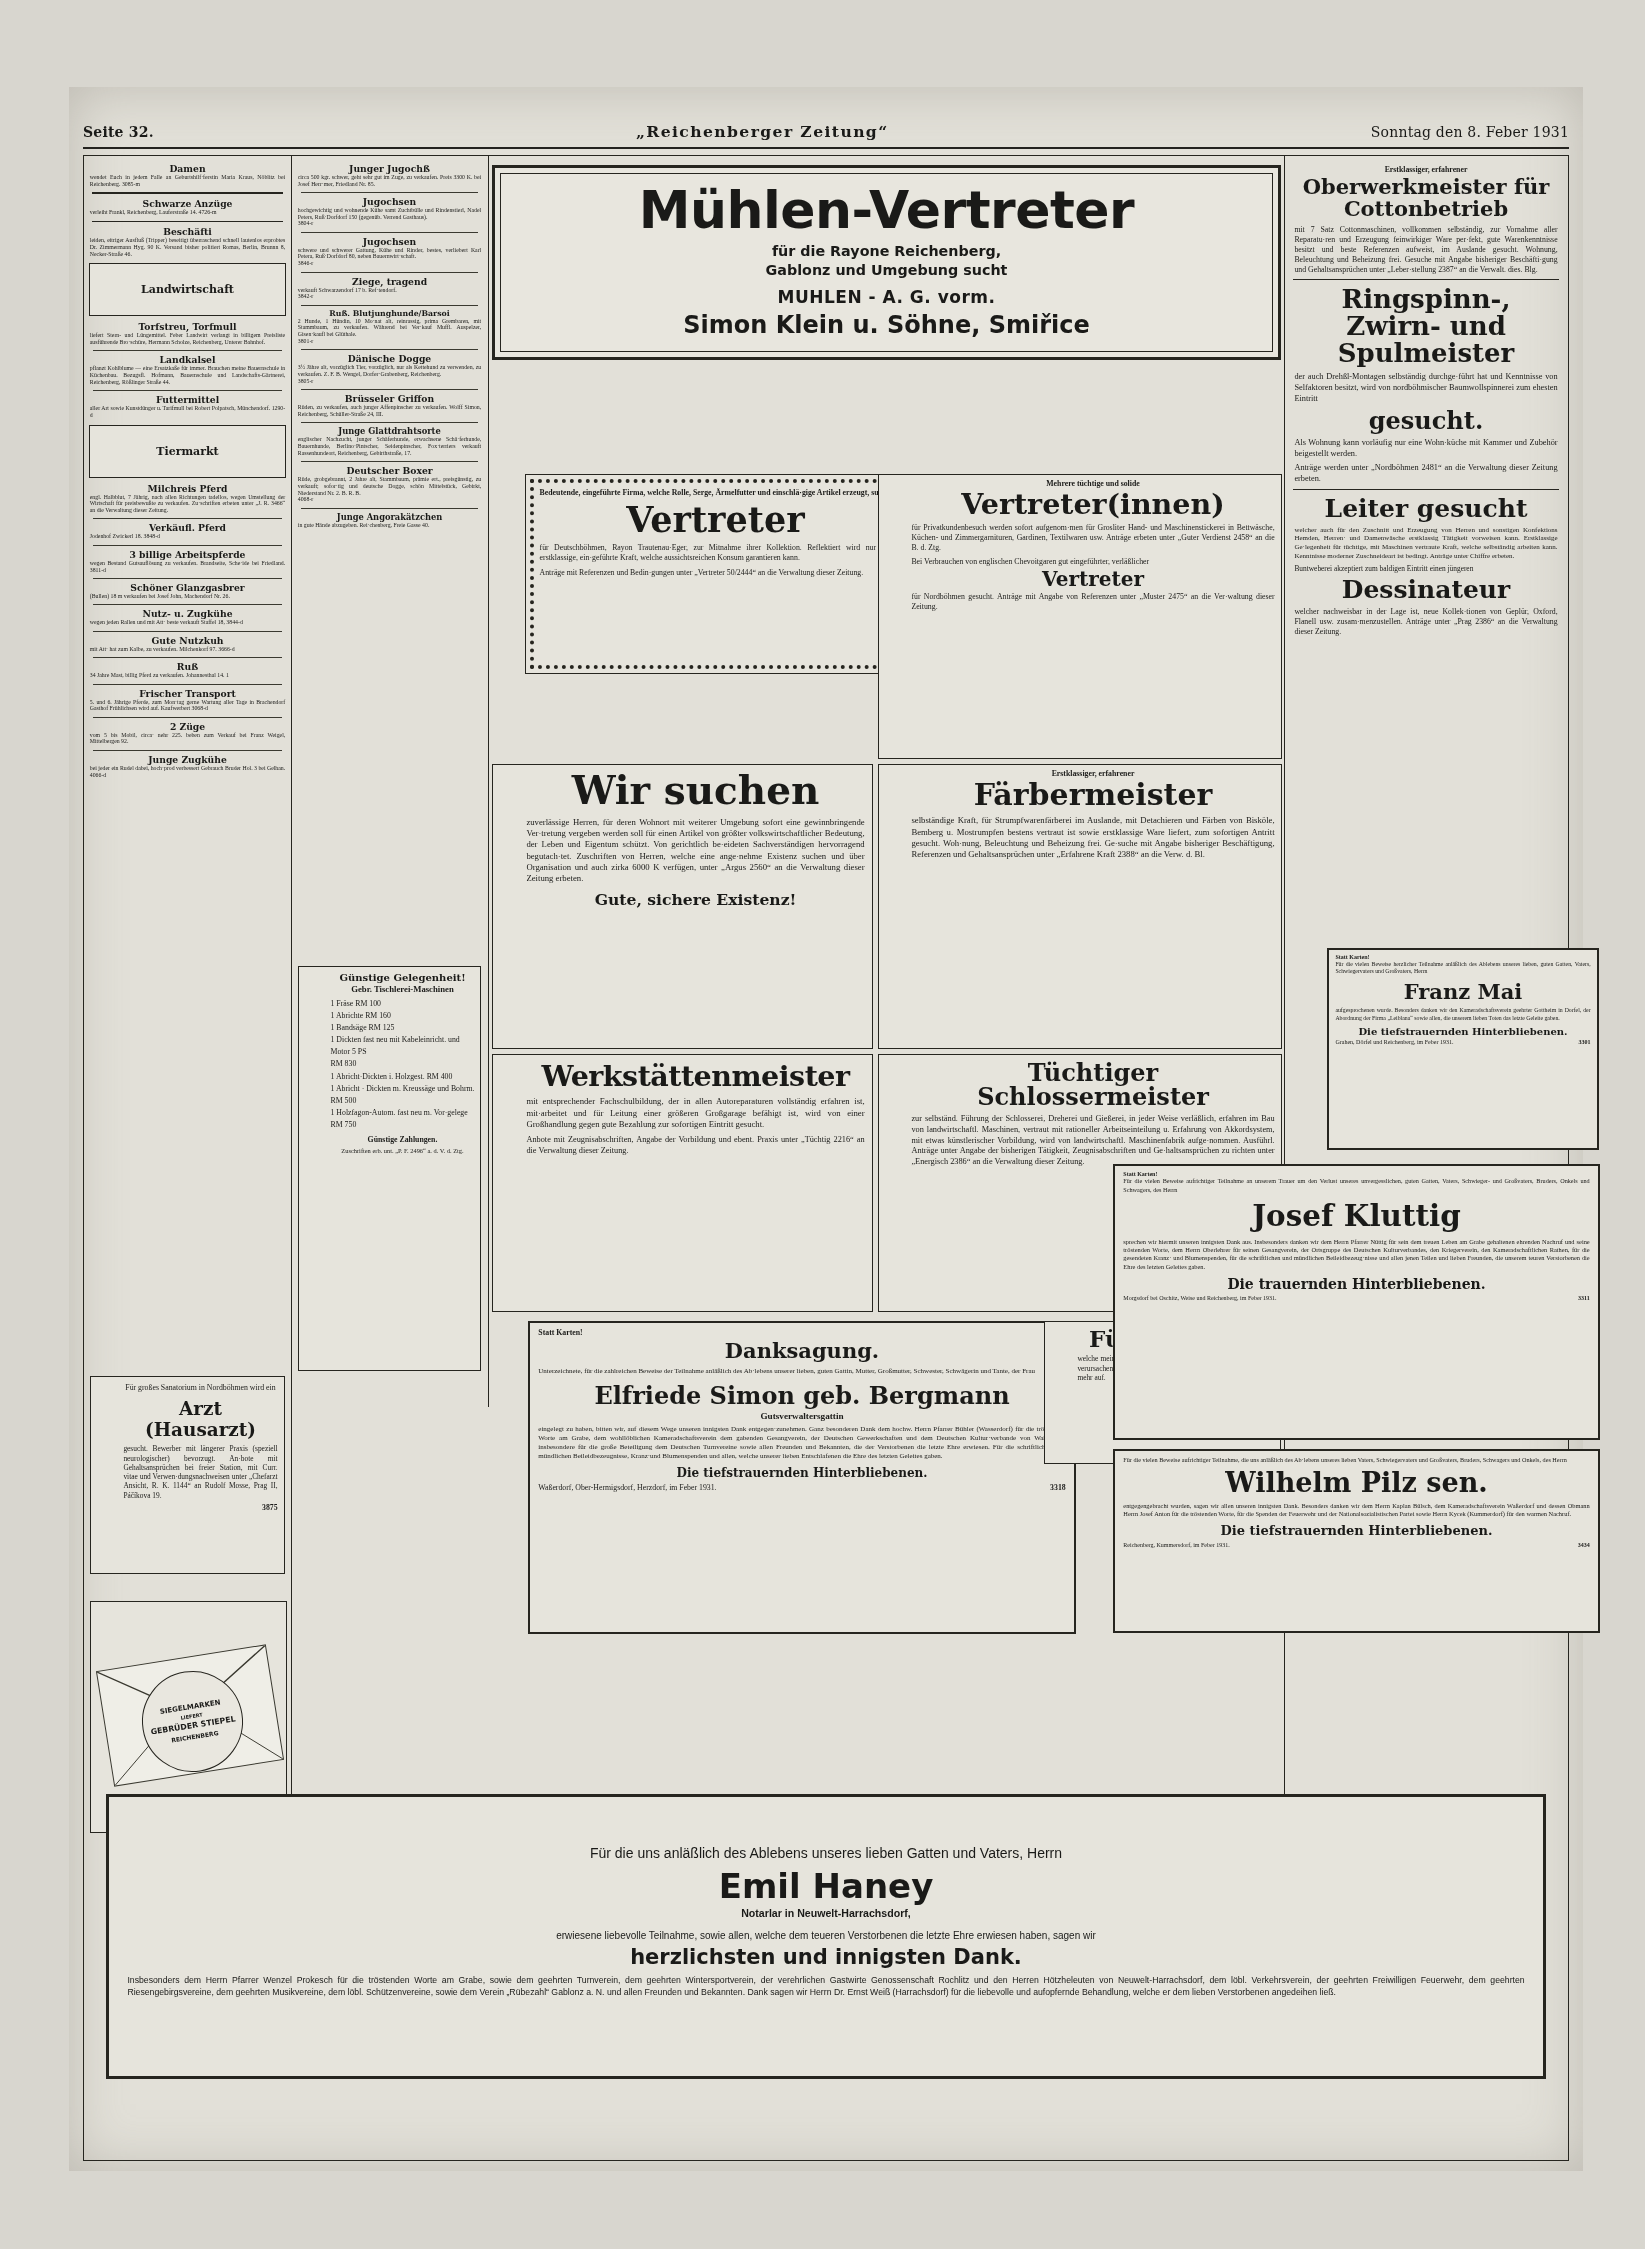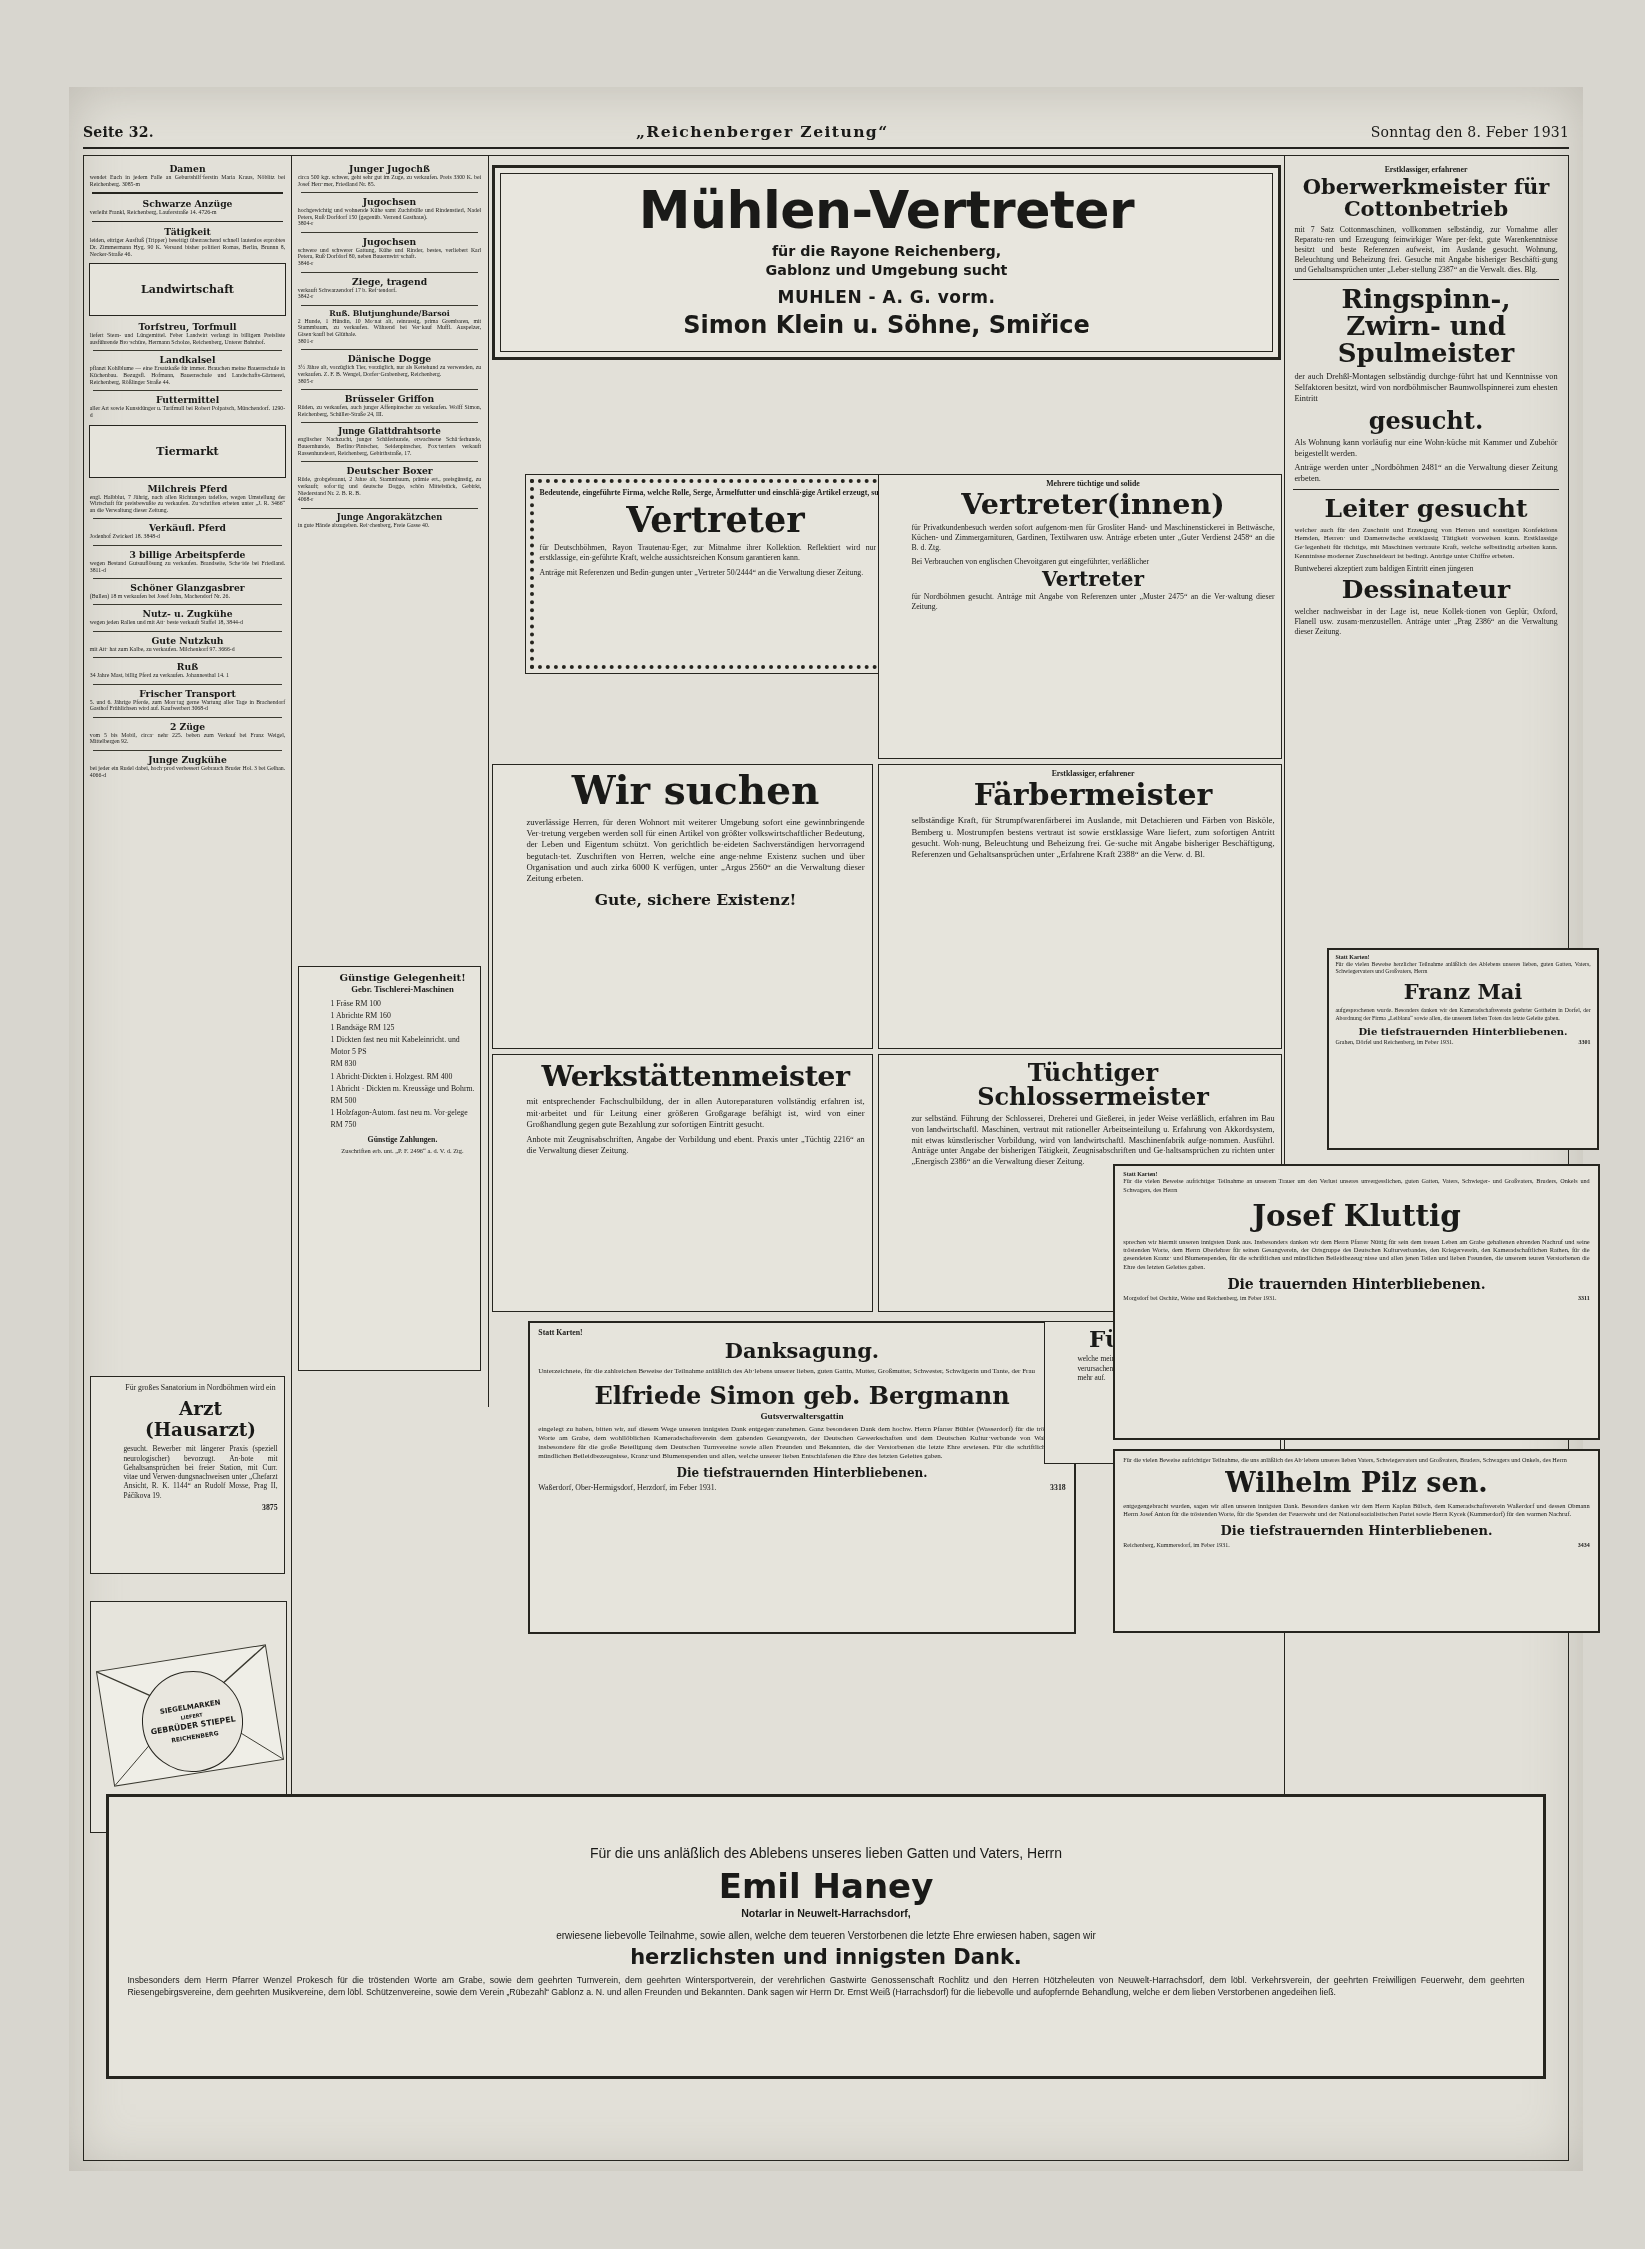--- a/index.html
+++ b/index.html
@@ -203,21 +203,21 @@
       <div class="t">Damen</div>
       <div class="bdy">wendet Euch in jedem Falle an Geburtshilf·ferstin Maria Kraus, Nöblitz bei Reichenberg. 3085-m</div>
     </div>
     <div class="sep"></div>
     <div class="ad">
       <div class="t">Schwarze Anzüge</div>
       <div class="bdy ctr">verleiht Frankl, Reichenberg, Lauferstraße 14. 4726-m</div>
     </div>
     <div class="sep"></div>
     <div class="ad">
-      <div class="t">Tätigkeit</div>
+      <div class="t">Beschäfti</div>
       <div class="bdy">leiden, eitriger Ausfluß (Tripper) beseitigt überraschend schnell lautenlos erprobtes Dr. Zimmermann Hyg. 90 K. Versand bisher politiert Romas, Berlin, Brunnn 8, Necker-Straße 46.</div>
     </div>
     <div class="catbar">Landwirtschaft</div>
     <div class="ad">
       <div class="t">Torfstreu, Torfmull</div>
       <div class="bdy">liefert Stern- und Lüngemittel. Feber Landwirt verlangt in billigem Preisliste ausführende Bro·schüre, Hermann Scholze, Reichenberg, Unterer Bahnhof.</div>
     </div>
     <div class="sep-thin"></div>
     <div class="ad">
       <div class="t">Landkalsel</div>

